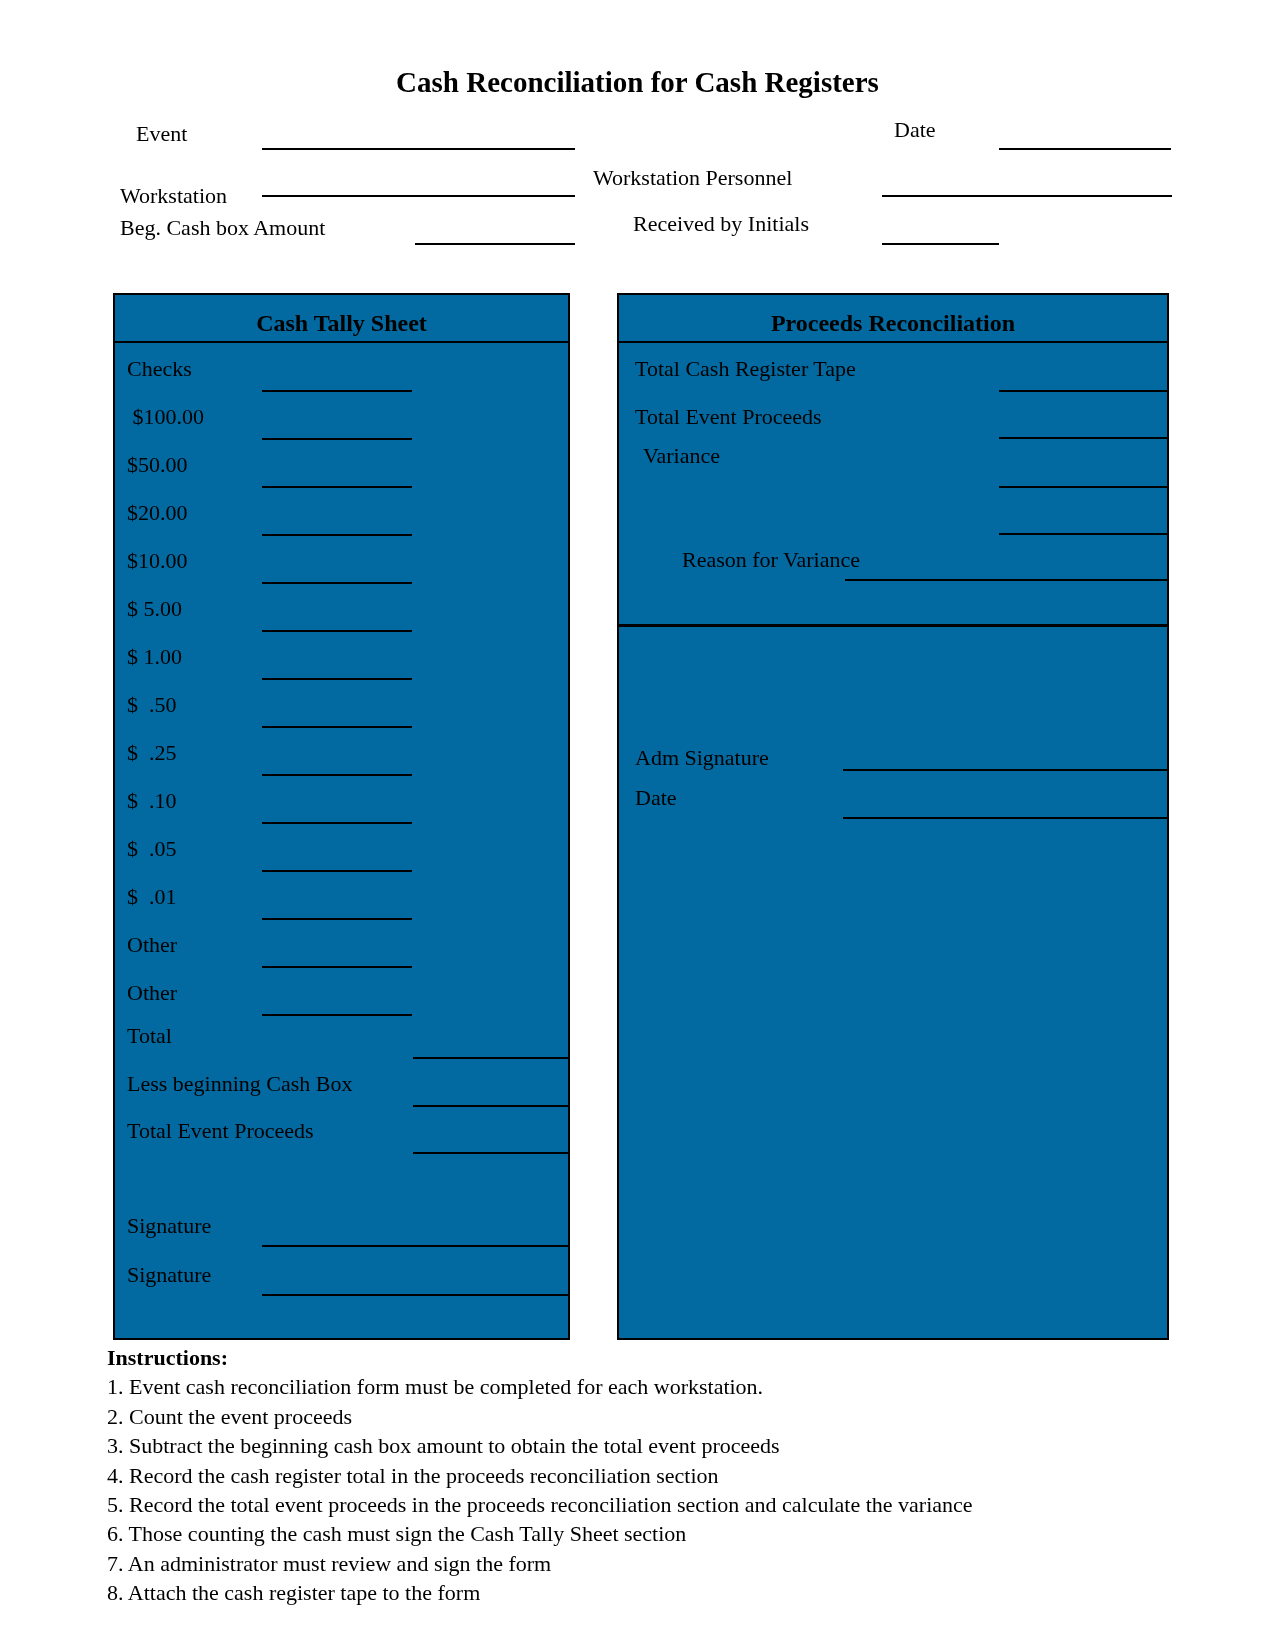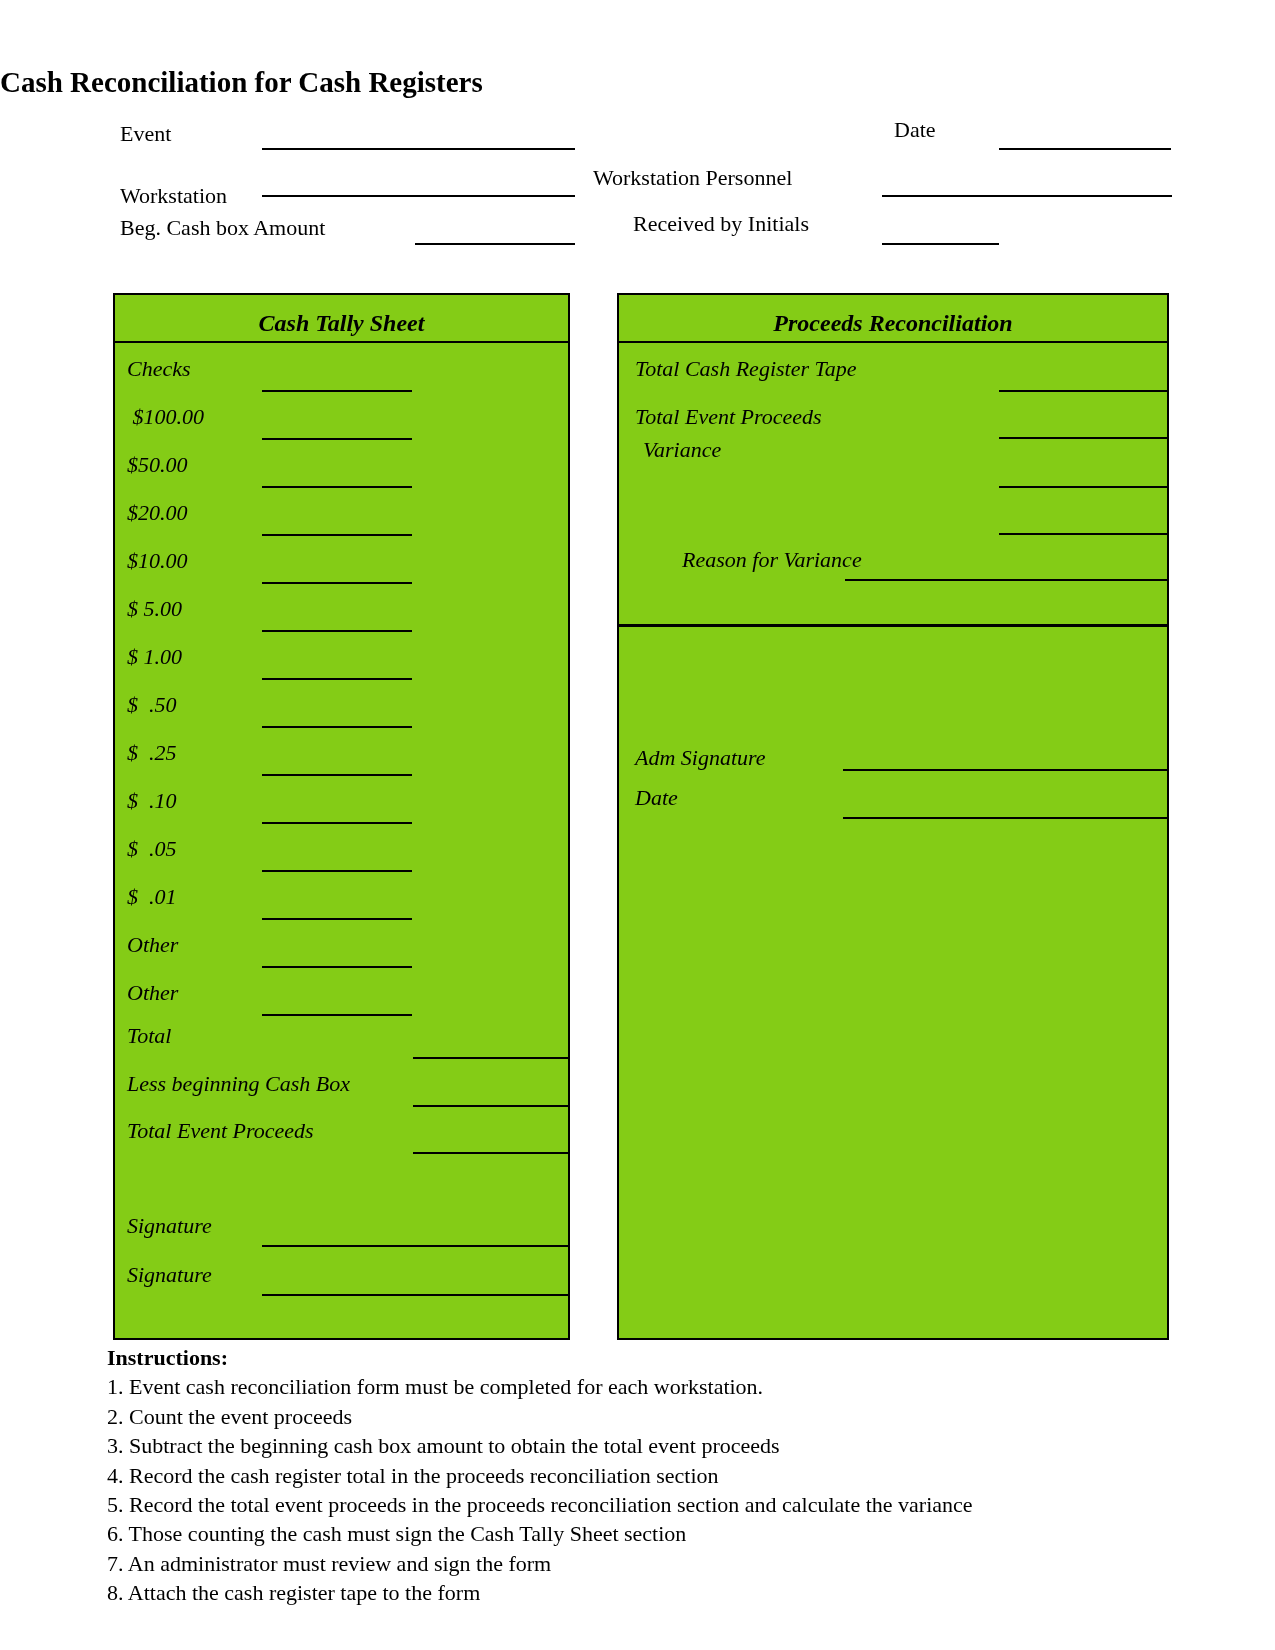--- a/index.html
+++ b/index.html
@@ -13,34 +13,34 @@
   }
   .lbl{
     position:absolute;
     font-size:22px;
     line-height:26px;
     white-space:pre;
   }
   .title{
     position:absolute;
     left:0;top:66px;width:100%;
+    text-align:center;
     font-size:29px;line-height:32px;
     font-weight:bold;
     white-space:pre;
   }
   .line{
     position:absolute;
     height:2px;
     background:#000;
   }
   .box{
     position:absolute;
     border:2px solid #000;
-    background:#84cc16;
-    font-style:italic;
+    background:#0369a1;
   }
   .box-title{
     position:absolute;
     left:0;top:13px;width:100%;
     text-align:center;
     font-size:24px;line-height:30px;
     font-weight:bold;
     white-space:pre;
   }
   .box-divider{
@@ -60,21 +60,21 @@
   }
   .instructions .heading{font-weight:bold;}
 </style>
 </head>
 <body>
 
 <div class="page">
 
   <div class="title">Cash Reconciliation for Cash Registers</div>
 
-  <div class="lbl" style="left:120px;top:121px;">Event</div>
+  <div class="lbl" style="left:136px;top:121px;">Event</div>
   <div class="line" style="left:262px;top:148px;width:313px;"></div>
 
   <div class="lbl" style="left:894px;top:117px;">Date</div>
   <div class="line" style="left:999px;top:148px;width:172px;"></div>
 
   <div class="lbl" style="left:120px;top:167px;margin-top:16px;">Workstation</div>
   <div class="line" style="left:262px;top:195px;width:313px;"></div>
 
   <div class="lbl" style="left:593px;top:165px;">Workstation Personnel</div>
   <div class="line" style="left:882px;top:195px;width:290px;"></div>
@@ -150,21 +150,21 @@
   <div class="box" style="left:617px;top:293px;width:548px;height:1043px;">
     <div class="box-title">Proceeds Reconciliation</div>
     <div class="box-divider" style="top:46px;"></div>
 
     <div class="lbl" style="left:16px;top:61px;">Total Cash Register Tape</div>
     <div class="line" style="left:380px;top:95px;width:168px;"></div>
 
     <div class="lbl" style="left:16px;top:109px;">Total Event Proceeds</div>
     <div class="line" style="left:380px;top:142px;width:168px;"></div>
 
-    <div class="lbl" style="left:24px;top:142px;">Variance</div>
+    <div class="lbl" style="left:24px;top:148px;">Variance</div>
     <div class="line" style="left:380px;top:191px;width:168px;"></div>
 
     <div class="line" style="left:380px;top:238px;width:168px;"></div>
 
     <div class="lbl" style="left:16px;top:252px;margin-left:47px;">Reason for Variance</div>
     <div class="line" style="left:226px;top:284px;width:322px;"></div>
 
     <div class="section-divider" style="top:329px;"></div>
 
     <div class="lbl" style="left:16px;top:442px;margin-top:8px;">Adm Signature</div>

